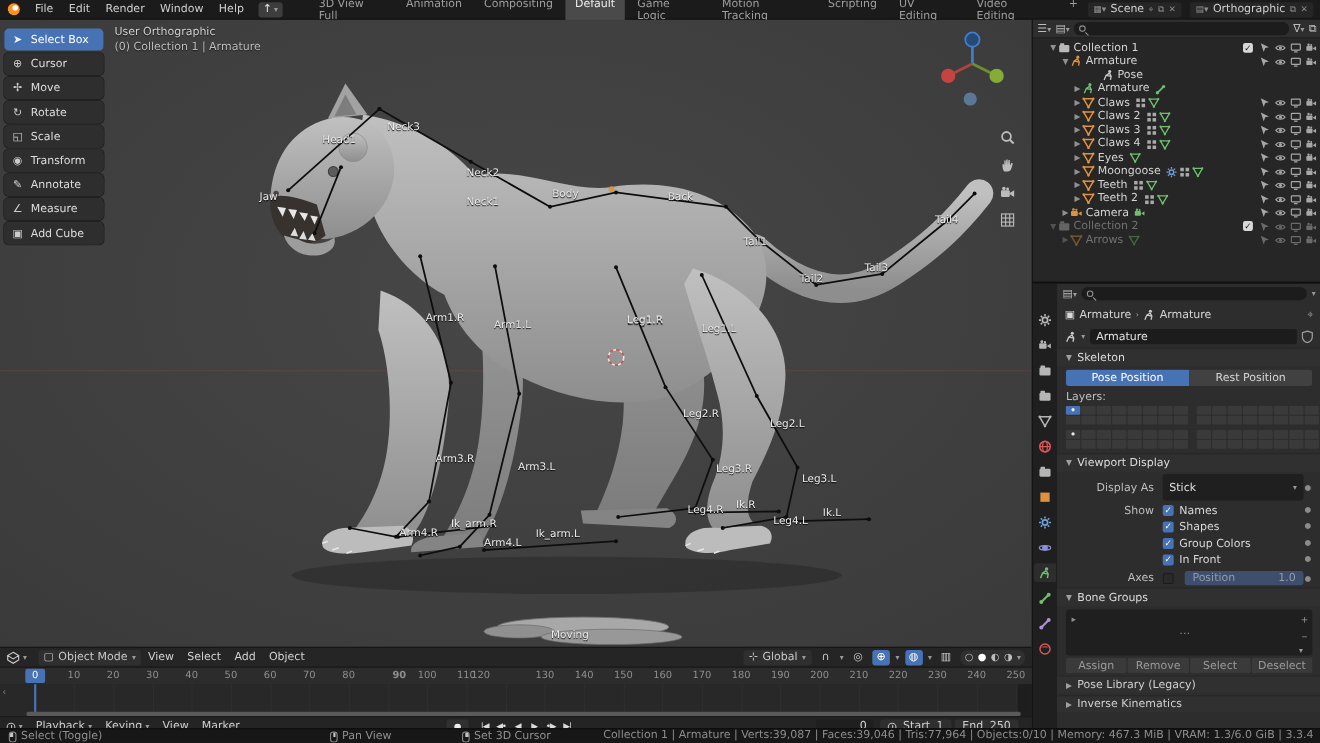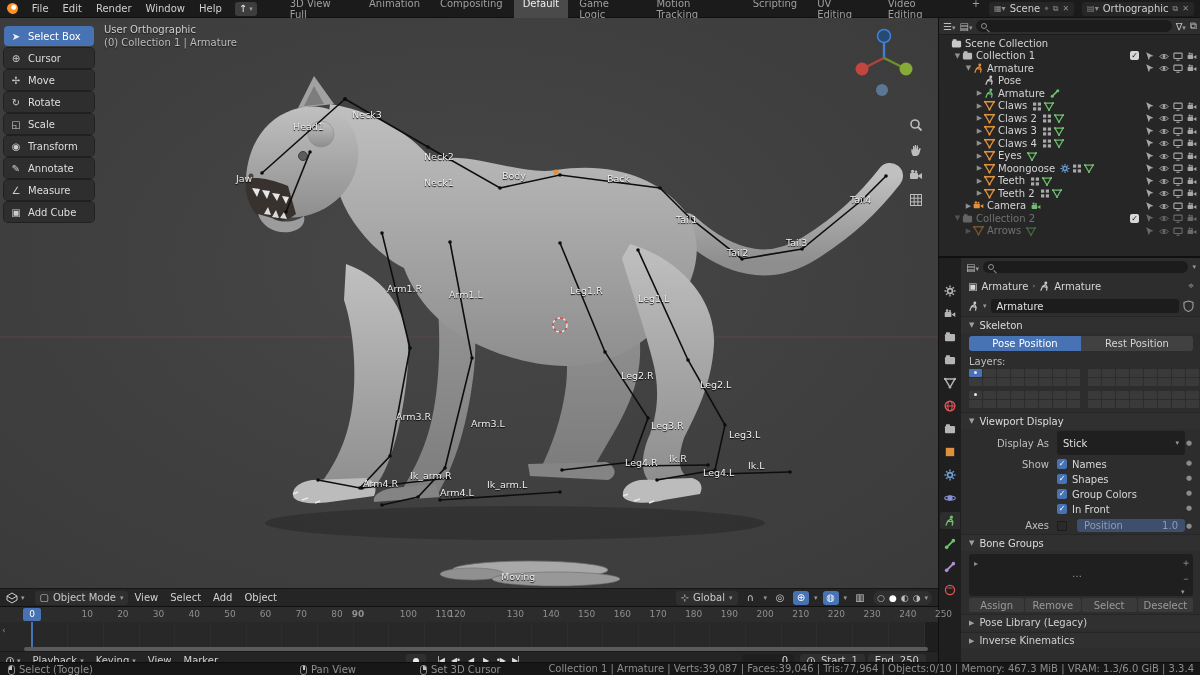--- a/index.html
+++ b/index.html
@@ -117,21 +117,21 @@
   #bg-side { position:absolute; right:-0px; top:0; height:100%; display:flex; flex-direction:column; gap:2px; padding:2px; }
   .bg-row-buttons { display:flex; gap:1px; margin:2px 8px; }
   .bg-row-buttons .b { flex:1; height:14px; background:#3a3a3a; border-radius:2px; color:#9a9a9a;
     display:flex; align-items:center; justify-content:center; }
   .collapsed-panel { height:16px; display:flex; align-items:center; gap:5px; padding:0 8px; color:#d0d0d0;
     background:#303030; border-top:1px solid #262626; margin-top:2px; }
 
   
   #timeline { position:absolute; left:0; top:606px; width:938px; height:56px; background:#272727; border-top:1px solid #101010; }
   #ruler { position:absolute; left:0; top:0; width:938px; height:15px; background:#2c2c2c; }
-  .tick { position:absolute; top:2px; transform:translateX(-50%); color:#8f8f8f; font-size:9px;margin-left:20px; }
+  .tick { position:absolute; top:2px; transform:translateX(-50%); color:#8f8f8f; font-size:9px; }
   #cur-frame-box { position:absolute; left:23px; top:1px; width:18px; height:13px; background:#4772b3; border-radius:2px;
     color:#fff; font-size:9px; text-align:center; line-height:13px; }
   #tracks { position:absolute; left:0; top:15px; width:938px; height:29px; background:#282828; }
   #tracks .range-dim { position:absolute; right:0; top:0; width:13px; height:100%; background:rgba(0,0,0,.25); }
   #playhead { position:absolute; left:31px; top:15px; width:2px; height:29px; background:#4772b3; }
   #tl-scroll { position:absolute; left:24px; top:40px; width:904px; height:4px; background:#5a5a5a; border-radius:2px; }
   #tl-expand { position:absolute; left:2px; top:18px; color:#8a8a8a; font-size:9px; }
   #playbar { position:absolute; left:0; top:44px; width:938px; height:18px; background:#242424; border-top:1px solid #1a1a1a;
     display:flex; align-items:center; }
   .pb-menu { padding:0 6px; color:#cfcfcf; display:flex; gap:3px; align-items:center; }
@@ -482,30 +482,20 @@
       <div id="ol-header">
         <span style="color:#bdbdbd">☰<span class="caret">▾</span></span>
         <span style="color:#bdbdbd">▤<span class="caret">▾</span></span>
         <div class="search-box">
             <span class="mag"></span>
           </div>
         <span style="color:#bdbdbd">∇<span class="caret">▾</span></span>
         <span style="color:#bdbdbd">⧉</span>
       </div>
       <div id="ol-rows">
-          <div class="ol-row" style="padding-left: 3px;">
-            <span class="arrow"></span>
-            <span class="ol-ic">
-              <svg viewBox="0 0 10 10">
-                <rect x="0.8" y="2.6" width="8.4" height="6" rx="1" fill="#c8c8c8"></rect>
-                <rect x="1.6" y="1.1" width="3.4" height="1.8" rx="0.5" fill="#c8c8c8"></rect>
-              </svg>
-            </span>
-            <span class="ol-label">Scene Collection</span>
-          </div>
           <div class="ol-row" style="padding-left: 14px;">
             <span class="arrow">▼</span>
             <span class="ol-ic">
               <svg viewBox="0 0 10 10">
                 <rect x="0.8" y="2.6" width="8.4" height="6" rx="1" fill="#b9b9b9"></rect>
                 <rect x="1.6" y="1.1" width="3.4" height="1.8" rx="0.5" fill="#b9b9b9"></rect>
               </svg>
             </span>
             <span class="ol-label">Collection 1</span>
             <span class="ol-controls">
@@ -567,21 +557,21 @@
               <span class="ol-ic">
                 <svg viewBox="0 0 10 10">
                   <rect x="0.6" y="3.4" width="5.6" height="4.2" rx="0.8" fill="#c8c8c8"></rect>
                   <path d="M6.4 5.5 L9.4 3.6 V7.4 Z" fill="#c8c8c8"></path>
                   <circle cx="2.6" cy="2.2" r="1.1" fill="#c8c8c8"></circle>
                   <circle cx="5" cy="2.5" r="0.9" fill="#c8c8c8"></circle>
                 </svg>
               </span>
             </span>
           </div>
-          <div class="ol-row" style="padding-left: 36px;">
+          <div class="ol-row" style="padding-left: 54px;">
             <span class="arrow"></span>
             <span class="ol-ic">
               <svg viewBox="0 0 10 10">
                 <circle cx="6.2" cy="1.8" r="1.3" fill="#c8c8c8"></circle>
                 <path d="M6 3.2 L3.2 5 L1.6 8.8 M6 3.2 L7.4 5.8 L6.8 8.8 M3.2 5 L7.4 5.8" fill="none" stroke="#c8c8c8" stroke-width="1.1"></path>
               </svg>
             </span>
             <span class="ol-label">Pose</span>
           </div>
           <div class="ol-row" style="padding-left: 36px;">
@@ -1537,21 +1527,21 @@
   <div id="timeline">
     <div id="ruler">
         <span class="tick" style="left: 67.18px;">10</span>
         <span class="tick" style="left: 102.86px;">20</span>
         <span class="tick" style="left: 138.54px;">30</span>
         <span class="tick" style="left: 174.22px;">40</span>
         <span class="tick" style="left: 209.9px;">50</span>
         <span class="tick" style="left: 245.58px;">60</span>
         <span class="tick" style="left: 281.26px;">70</span>
         <span class="tick" style="left: 316.94px;">80</span>
-        <span class="tick" style="left: 338px; font-weight: bold;">90</span>
+        <span class="tick" style="left: 363px; font-weight: bold;">90</span>
         <span class="tick" style="left: 388.3px;">100</span>
         <span class="tick" style="left: 423.98px;">110</span>
         <span class="tick" style="left: 437px;">120</span>
         <span class="tick" style="left: 495.34px;">130</span>
         <span class="tick" style="left: 531.02px;">140</span>
         <span class="tick" style="left: 566.7px; text-align: center;">150</span>
         <span class="tick" style="left: 602.38px;">160</span>
         <span class="tick" style="left: 638.06px;">170</span>
         <span class="tick" style="left: 673.74px;">180</span>
         <span class="tick" style="left: 709.42px;">190</span>

